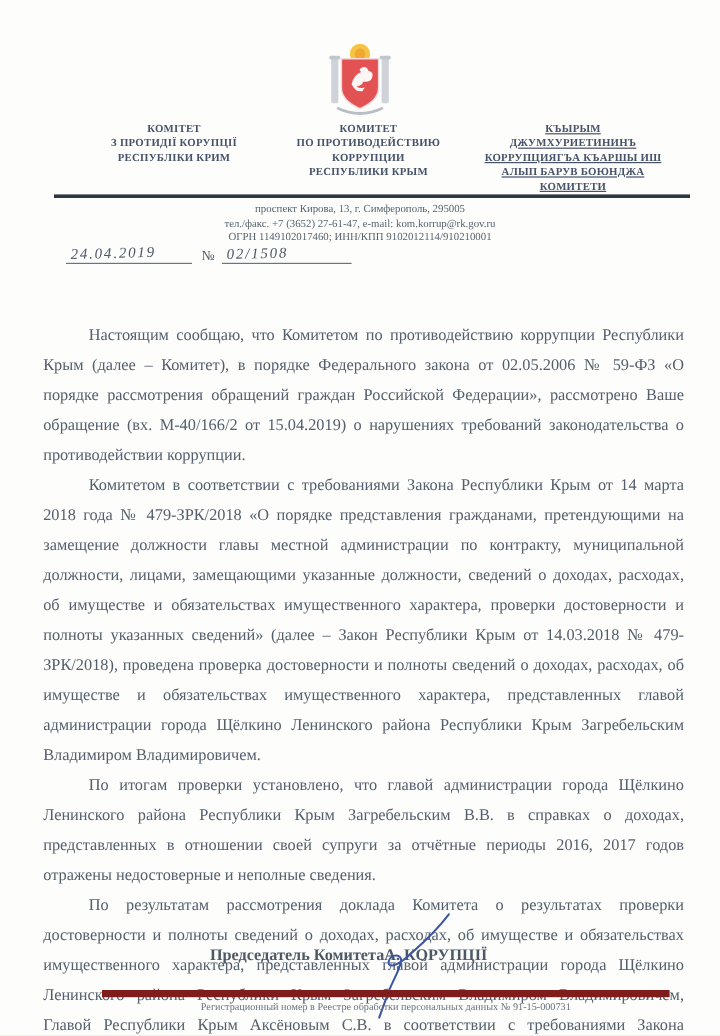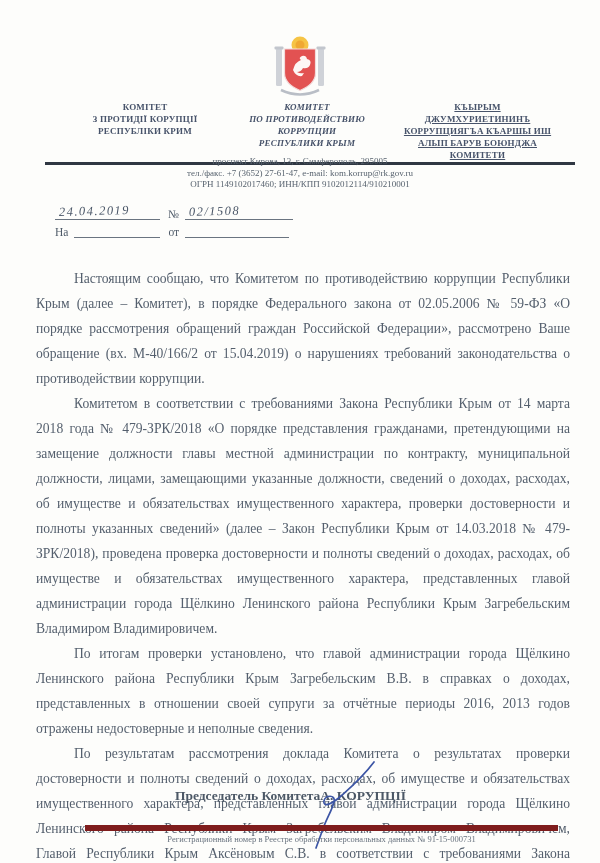--- a/index.html
+++ b/index.html
@@ -18,30 +18,30 @@
   
   .emblem { position:absolute; left:271px; top:36px; width:58px; height:64px; }
 
   .org-col {
     position:absolute; top:101px;
     font-weight:bold; font-size:9px; line-height:12px;
     letter-spacing:.2px; text-align:center;
     color:#47536a; white-space:pre-line;
   }
   .org-col.c1 { left:50px;  width:190px; }
-  .org-col.c2 { left:212px; width:190px;font-style:italic; }
+  .org-col.c2 { left:212px; width:190px; }
   .org-col.c3 { left:375px; width:205px;text-decoration:underline; }
 
   .head-rule {
     position:absolute; left:45px; right:25px; top:162px;
     height:3px; background:#2f3742;
   }
 
   .address {
-    position:absolute; left:0; right:0; top:156px;
+    position:absolute; left:0; right:0; top:169px;
     text-align:center; font-size:9px; line-height:11.5px;
     color:#58636f; white-space:pre-line;
   }
 
   
   .ref { position:absolute; left:55px; top:205px; font-size:11.5px; color:#4e5a68; }
   .ref-row { display:flex; align-items:flex-end; }
   .ref-row + .ref-row { margin-top:3px; }
   .uline { display:inline-block; border-bottom:1px solid #6a7480; height:15px; }
   .hw {
@@ -113,32 +113,26 @@
   <div class="address">проспект Кирова, 13, г. Симферополь, 295005
 тел./факс. +7 (3652) 27-61-47, e-mail: kom.korrup@rk.gov.ru
 ОГРН 1149102017460; ИНН/КПП 9102012114/910210001</div>
 
   <div class="ref">
     <div class="ref-row">
       <span class="uline" style="width:105px"><span class="hw">24.04.2019</span></span>
       <span class="lbl">№</span>
       <span class="uline" style="width:108px"><span class="hw">02/1508</span></span>
     </div>
-    <div class="ref-row">
-      <span class="lbl first">На</span>
-      <span class="uline" style="width:86px"></span>
-      <span class="lbl">от</span>
-      <span class="uline" style="width:104px"></span>
-    </div>
   </div>
 
   <div class="body-text">
     <p>Настоящим сообщаю, что Комитетом по противодействию коррупции Республики Крым (далее – Комитет), в порядке Федерального закона от 02.05.2006 № 59-ФЗ «О порядке рассмотрения обращений граждан Российской Федерации», рассмотрено Ваше обращение  (вх. М-40/166/2 от 15.04.2019)  о нарушениях требований законодательства  о противодействии  коррупции.</p>
     <p>Комитетом в соответствии с требованиями Закона Республики Крым от 14 марта 2018 года  № 479-ЗРК/2018 «О порядке представления гражданами, претендующими на замещение должности главы местной администрации по контракту, муниципальной должности, лицами, замещающими указанные должности, сведений о доходах, расходах, об  имуществе и обязательствах имущественного характера, проверки достоверности и полноты указанных сведений» (далее – Закон Республики Крым от 14.03.2018 № 479-ЗРК/2018), проведена проверка достоверности и полноты сведений о доходах, расходах, об имуществе и обязательствах имущественного характера, представленных главой администрации города Щёлкино Ленинского района Республики  Крым Загребельским  Владимиром Владимировичем.</p>
-    <p>По итогам проверки установлено, что главой администрации города Щёлкино Ленинского района Республики Крым Загребельским В.В. в справках о доходах, представленных в отношении своей супруги за отчётные периоды 2016, 2013 годов отражены  недостоверные и неполные сведения.</p>
+    <p>По итогам проверки установлено, что главой администрации города Щёлкино Ленинского района Республики Крым Загребельским В.В. в справках о доходах, представленных в отношении своей супруги за отчётные периоды 2016, 2017 годов отражены  недостоверные и неполные сведения.</p>
     <p>По результатам рассмотрения доклада Комитета о результатах проверки достоверности и полноты сведений о доходах, расходах, об имуществе и обязательствах имущественного характера, представленных главой администрации города  Щёлкино Ленинского района  Республики Крым Загребельским Владимиром Владимировичем,  Главой Республики Крым Аксёновым С.В. в соответствии с требованиями  Закона Республики Крым от 14 марта 2018 года  № 479-ЗРК/2018 принято решение о подготовке заявление в орган местного самоуправления о применении в отношении Загребельского В.В. дисциплинарного взыскания.</p>
   </div>
 
   <div class="sig-row">
     <span>Председатель Комитета</span>
     <span>А. КОРУПЦІЇ</span>
   </div>
 
   <svg class="sig-stroke" viewBox="0 0 100 100">
     <path d="M78 10 C66 26 54 36 45 44 C36 52 27 56 28 49 C29 43 40 42 38 50 C36 58 32 64 28 74 L20 96" fill="none" stroke="#3c55a5" stroke-width="1.7" stroke-linecap="round"></path>

